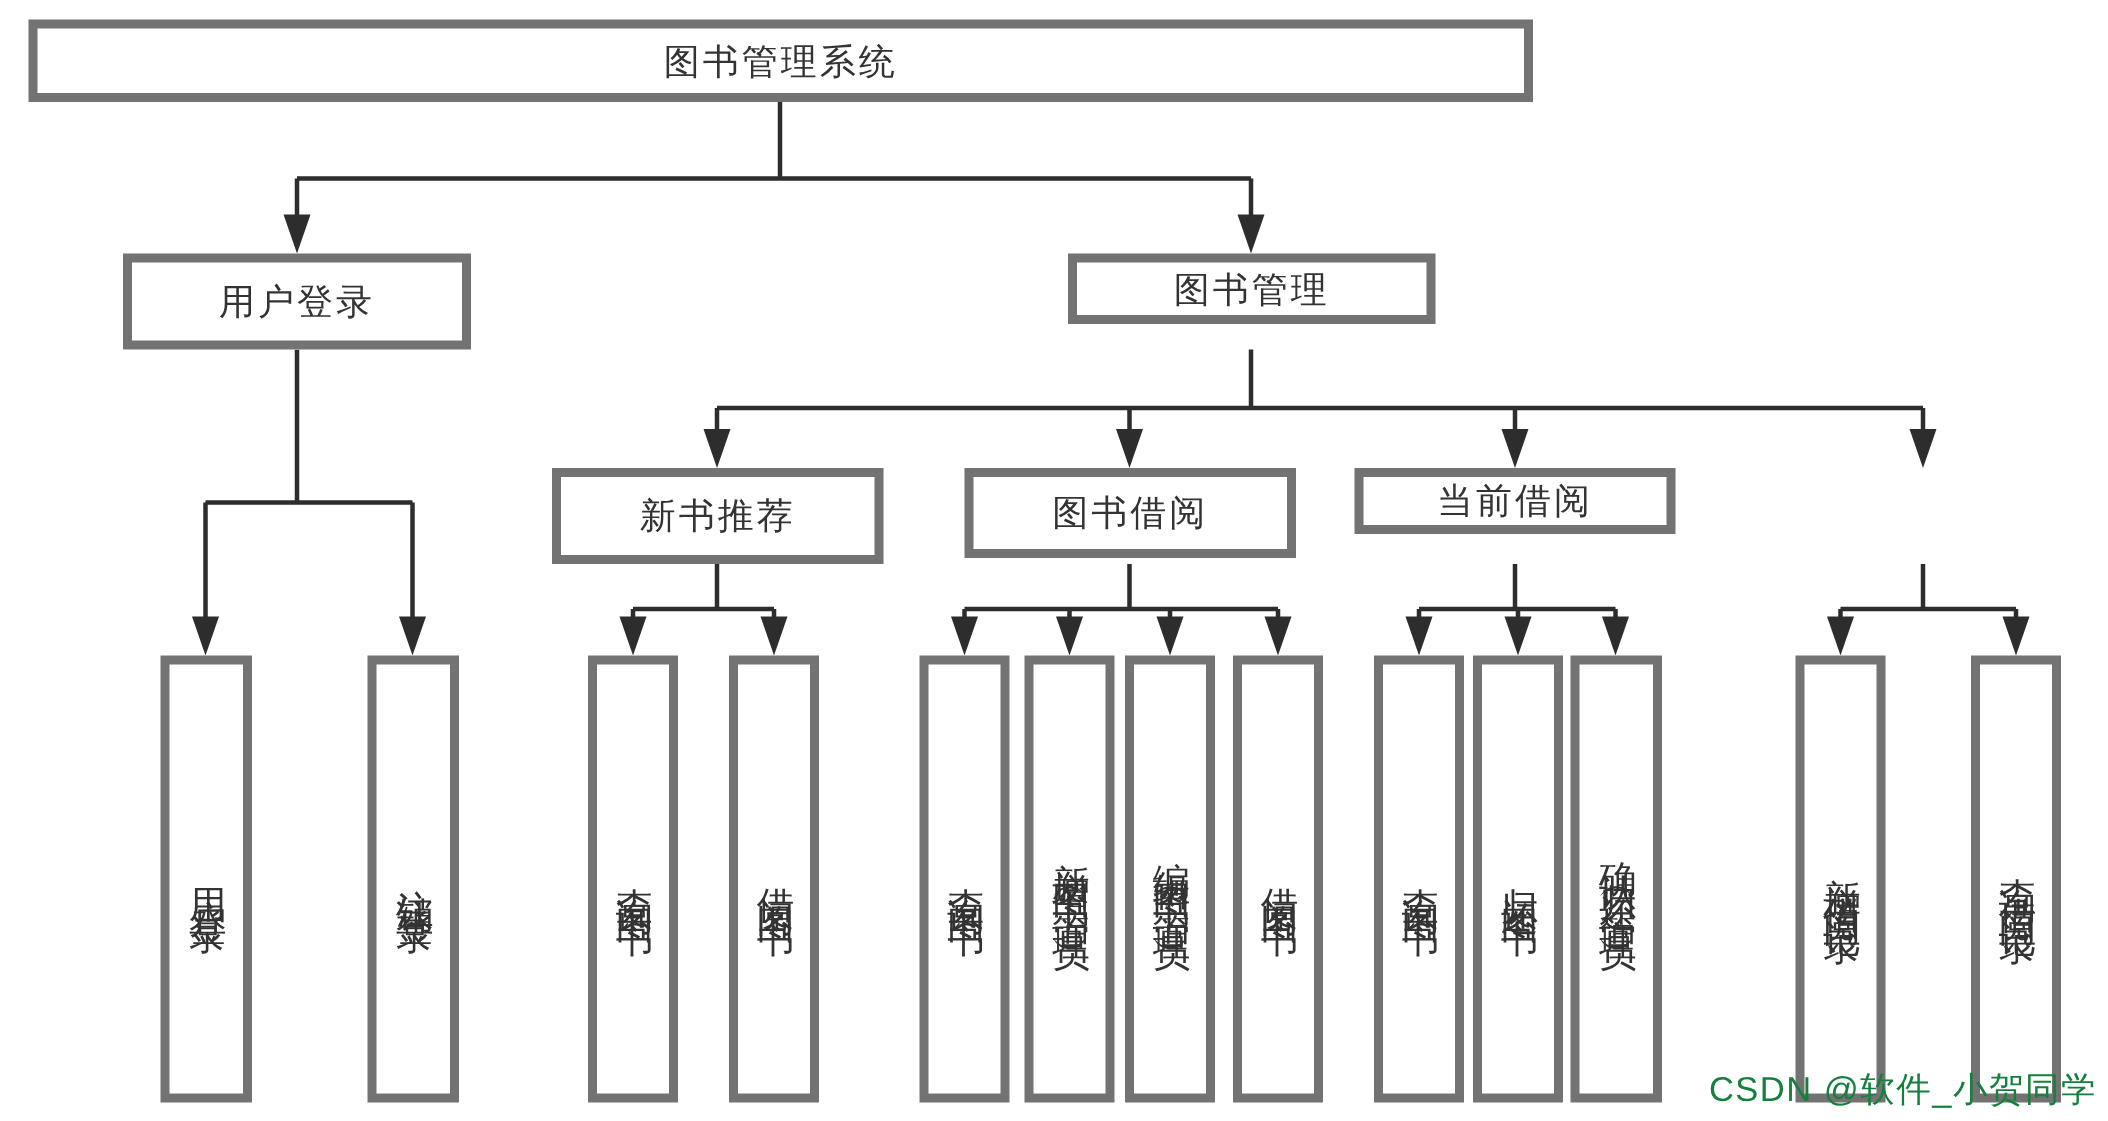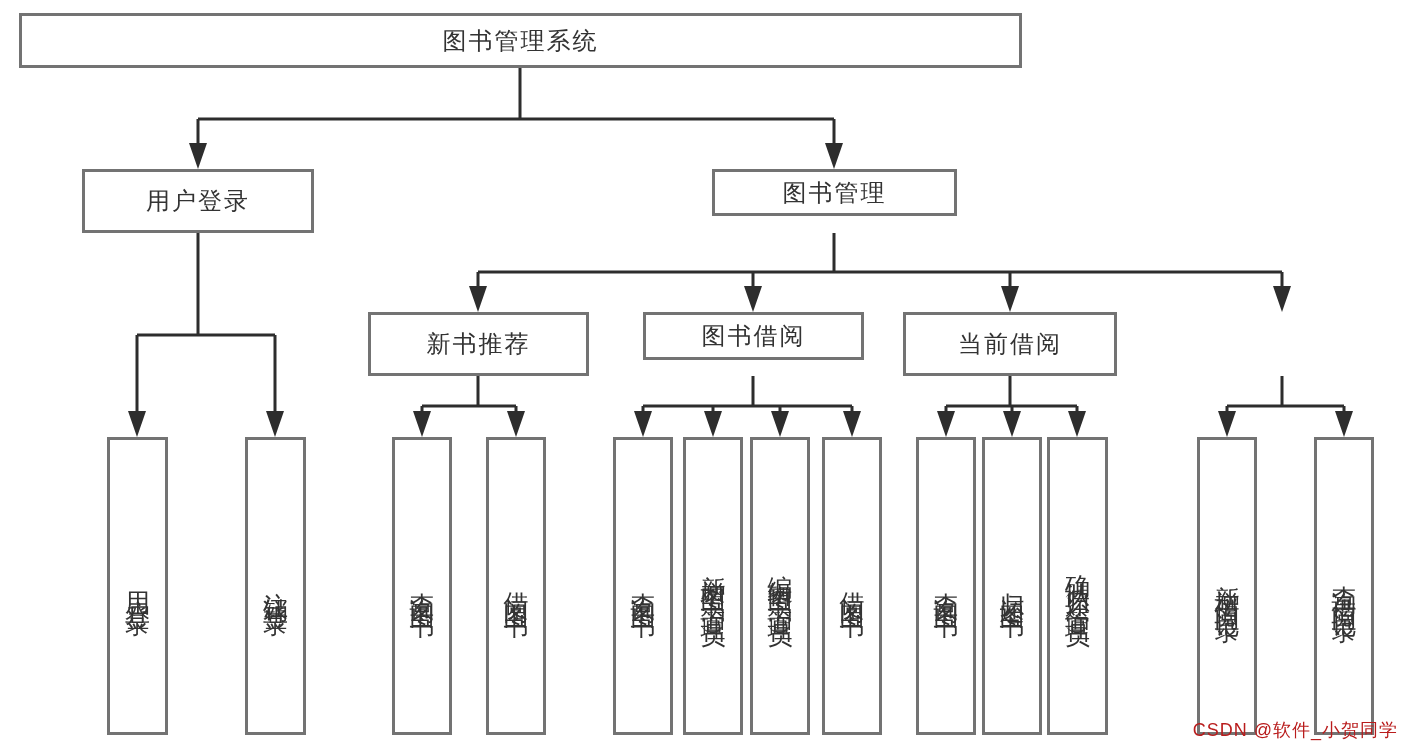--- a/index.html
+++ b/index.html
@@ -1,34 +1,34 @@
 <!DOCTYPE html>
 <html><head>
 <meta charset="utf-8">
 <style>
   html,body{margin:0;padding:0;background:#ffffff;}
   .canvas{
     position:relative;width:1405px;height:747px;background:#ffffff;
     font-family:"Liberation Sans","DejaVu Sans",sans-serif;color:#333;overflow:hidden;
   }
   .box{
-    position:absolute;box-sizing:border-box;border:3px solid #737373;background:#ffffff;
+    position:absolute;box-sizing:border-box;border:6px solid #737373;background:#ffffff;
     display:flex;align-items:center;justify-content:center;text-align:center;
   }
   .h-label{font-size:24px;letter-spacing:2px;color:#333;white-space:nowrap;}
   .v-label{
     writing-mode:vertical-rl;text-orientation:mixed;
     font-size:25px;letter-spacing:7px;line-height:1;color:#333;white-space:nowrap;
   }
   .connectors{position:absolute;left:0;top:0;pointer-events:none;}
   .connectors path{stroke:#2d2d2d;stroke-width:3;fill:none;}
   .connectors polygon{fill:#2d2d2d;stroke:none;}
   .watermark{
-    position:absolute;right:7px;bottom:5px;font-size:18px;letter-spacing:1px;
-    color:#b91c1c;white-space:nowrap;
+    position:absolute;right:7px;bottom:5px;font-size:23px;letter-spacing:1px;
+    color:#15803d;white-space:nowrap;
   }
 </style>
 </head>
 <body>
 
 <div class="canvas">
 
   <svg class="connectors" width="1405" height="747" viewBox="0 0 1405 747">
     <g>
       <path d="M520,68 L520,119 M198,119 L834,119 M198,119 L198,145 M834,119 L834,145"></path>
@@ -79,24 +79,24 @@
   <div class="box" style="left:82px;top:169px;width:232px;height:64px;">
     <span class="h-label">用户登录</span>
   </div>
   <div class="box" style="left:712px;top:169px;width:245px;height:47px;">
     <span class="h-label">图书管理</span>
   </div>
 
   <div class="box" style="left:368px;top:312px;width:221px;height:64px;">
     <span class="h-label">新书推荐</span>
   </div>
-  <div class="box" style="left:643px;top:312px;width:221px;height:48px;">
+  <div class="box" style="left:643px;top:312px;width:221px;height:60px;">
     <span class="h-label">图书借阅</span>
   </div>
-  <div class="box" style="left:903px;top:312px;width:214px;height:64px;">
+  <div class="box" style="left:903px;top:312px;width:214px;height:44px;">
     <span class="h-label">当前借阅</span>
   </div>
 
   <div class="box" style="left:107px;top:437px;width:61px;height:298px;">
     <span class="v-label">用户登录</span>
   </div>
   <div class="box" style="left:245px;top:437px;width:61px;height:298px;">
     <span class="v-label">注销登录</span>
   </div>
 

